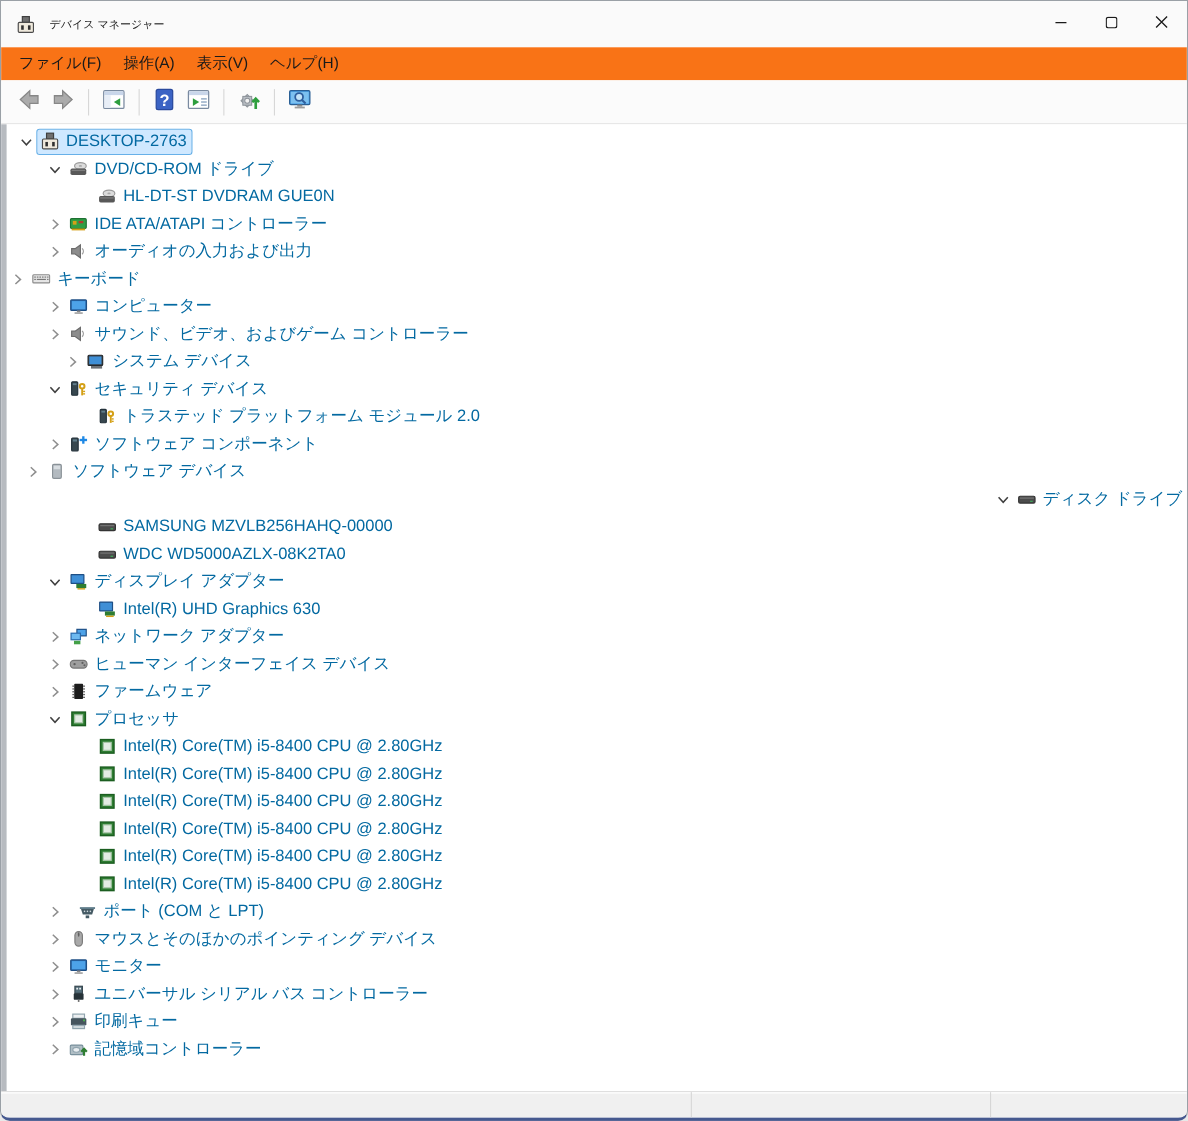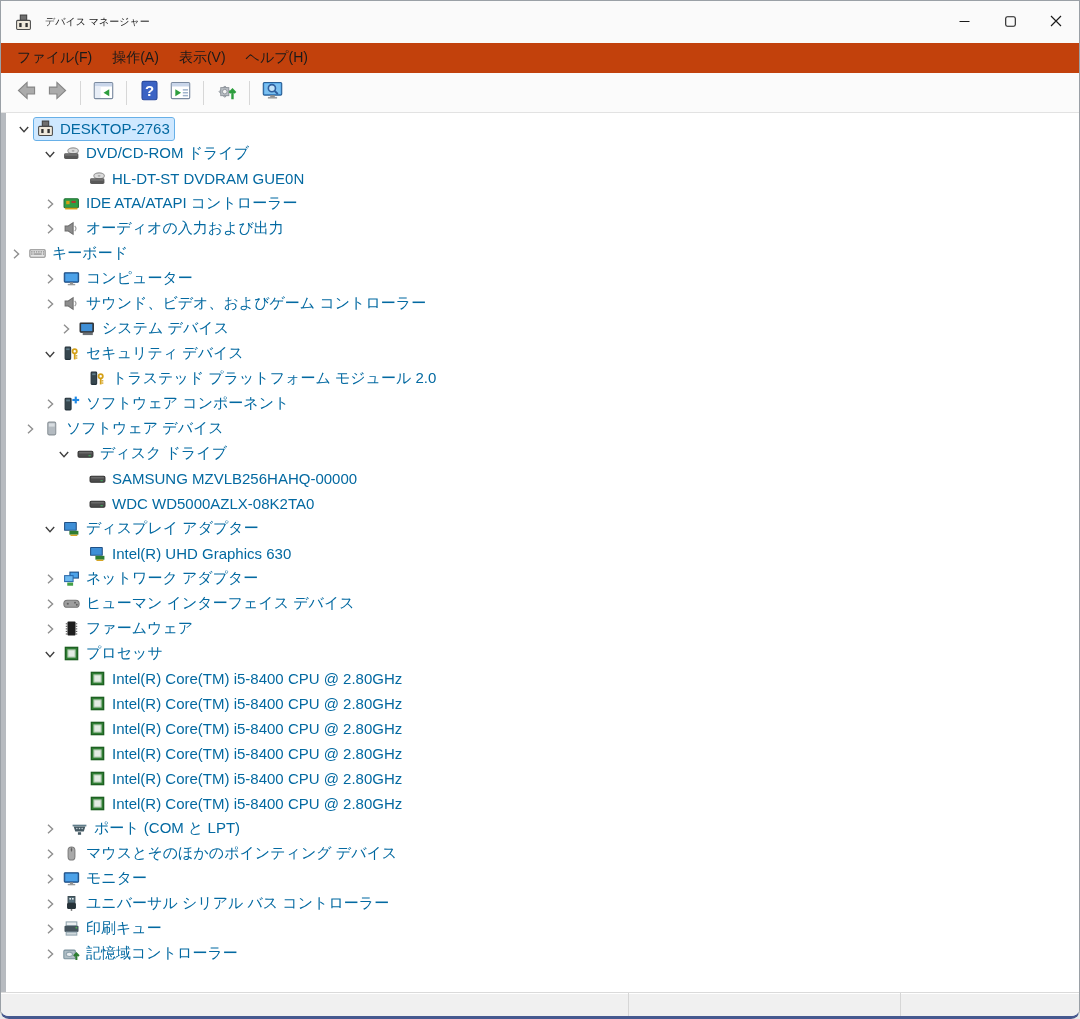--- a/index.html
+++ b/index.html
@@ -17,21 +17,21 @@
   }
 
   
   .titlebar { height:42px; background:#fafafa; display:flex; align-items:center; flex:0 0 auto; }
   .titlebar .app-icon { margin-left:14px; width:20px; height:20px; display:flex; align-items:center; }
   .titlebar .title { margin-left:10px; font-size:10px; color:#1a1a1a; }
   .win-controls { margin-left:auto; display:flex; height:100%; }
   .win-btn { width:46px; height:100%; display:flex; align-items:center; justify-content:center; cursor:default; }
 
   
-  .menubar { height:30px; background:#c2410c; display:flex; align-items:center; padding-left:6px; flex:0 0 auto; }
+  .menubar { height:30px; background:#f97316; display:flex; align-items:center; padding-left:6px; flex:0 0 auto; }
   .menu-item { font-size:14px; padding:3px 10px; color:#1a1a1a; }
 
   
   .toolbar { height:40px; background:#fbfbfb; border-bottom:1px solid #e2e2e2; display:flex; align-items:center; padding-left:10px; flex:0 0 auto; }
   .tb-btn { display:flex; align-items:center; justify-content:center; padding:2px 4px; }
   .tb-sep { width:1px; height:24px; background:#d7d7d7; margin:0 7px; }
 
   
   .tree {
     flex:1 1 auto; background:#ffffff; overflow:hidden;
@@ -377,21 +377,21 @@
         <span class="row-content">
           <span class="node-icon">
             <svg width="17" height="17" viewBox="0 0 16 16">
               <rect x="4.5" y="2" width="7.5" height="12" rx="1.2" fill="#b3bac0" stroke="#8a9298"></rect>
               <rect x="5.5" y="3.2" width="5.5" height="3" fill="#d8dde1"></rect>
             </svg>
           </span>
           <span class="node-label">ソフトウェア デバイス</span>
         </span>
       </div>
-      <div class="tree-row" style="padding-left: 48px;">
+      <div class="tree-row" style="padding-left: 34px; justify-content: flex-end;">
         <span class="expander">
           <svg width="16" height="16" viewBox="0 0 16 16">
             <path d="M3.8,6 L8,10.6 L12.2,6" fill="none" stroke="#3f3f3f" stroke-width="1.4"></path>
           </svg>
         </span>
         <span class="row-content">
           <span class="node-icon">
             <svg width="17" height="17" viewBox="0 0 16 16">
               <rect x="1" y="5.8" width="14" height="5.8" rx="1.2" fill="#4c4c4c" stroke="#333"></rect>
               <rect x="2" y="6.8" width="12" height="1.1" fill="#737373"></rect>

